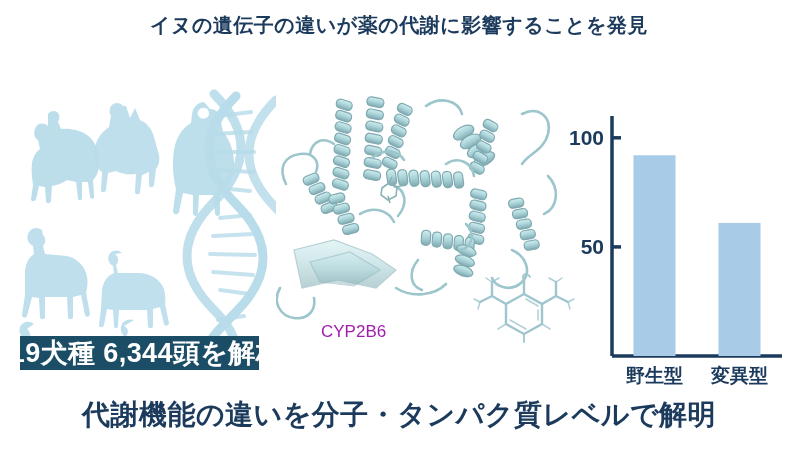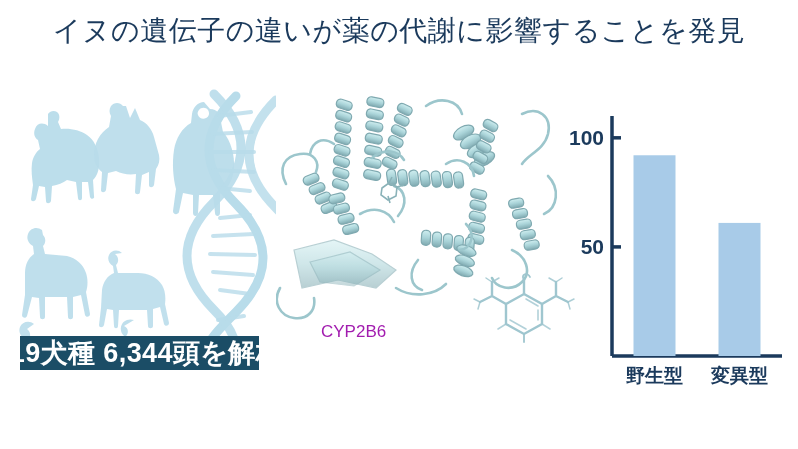--- a/index.html
+++ b/index.html
@@ -14,22 +14,22 @@
     width: 798px; height: 449px;
     background: #ffffff;
   }
 
   
   .title {
     position: absolute;
     left: 0; top: 12px;
     width: 798px;
     text-align: center;
-    font-size: 28px;
-    font-weight: normal;
+    font-size: 20px;
+    font-weight: bold;
     color: #1b3a5c;
     letter-spacing: 0.5px;
     white-space: nowrap;
   }
 
   
   .caption {
     position: absolute;
     left: 0; top: 396px;
     width: 798px;
@@ -375,14 +375,15 @@
           <rect x="67.5" y="55.27272727272728" width="42" height="200.72727272727272" fill="#a8cbe8"></rect>
           <rect x="152.5" y="122.9090909090909" width="42" height="133.0909090909091" fill="#a8cbe8"></rect>
         </g>
       <g id="cat-labels">
           <text x="88.5" y="282" text-anchor="middle" class="cat-text">野生型</text>
           <text x="173.5" y="282" text-anchor="middle" class="cat-text">変異型</text>
         </g>
     </svg>
   </div>
 
+  <div class="caption">代謝機能の違いを分子・タンパク質レベルで解明</div>
 
 </div>
 
 </body></html>

